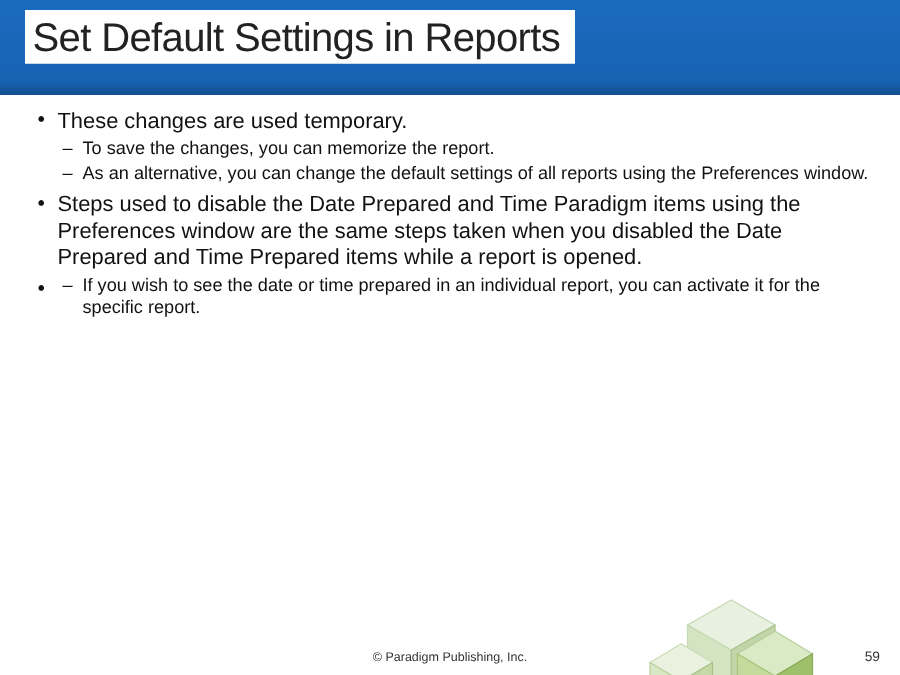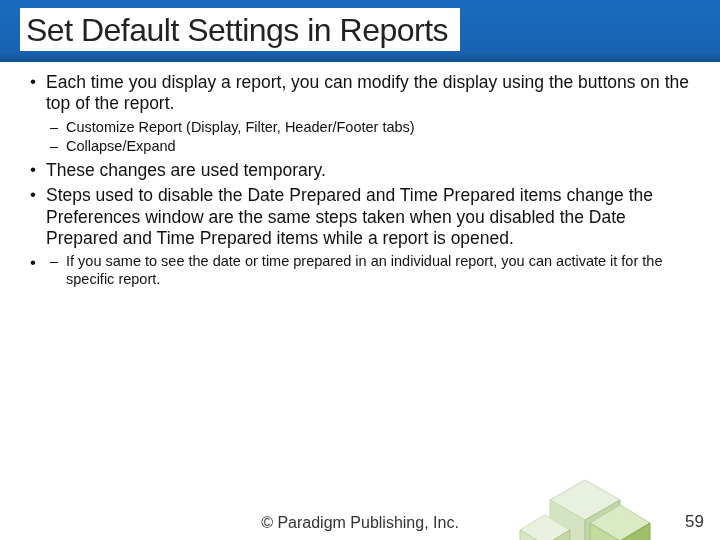--- a/index.html
+++ b/index.html
@@ -8,21 +8,21 @@
     height: 540px;
     font-family: Arial, Helvetica, sans-serif;
     background: #ffffff;
     position: relative;
     overflow: hidden;
   }
   .title-bar {
     background: #1862b1;
     background: linear-gradient(to bottom, #1a6bc0 0%, #1862b1 85%, #134f90 100%);
     padding: 8px 20px 6px 20px;
-    height: 62px;
+    height: 76px;
   }
   .title {
     background: #ffffff;
     color: #222;
     display: inline-block;
     padding: 4px 12px 2px 6px;
     font-size: 32px;
     font-weight: 400;
     letter-spacing: -0.5px;
   }
@@ -60,28 +60,28 @@
     position: absolute;
     left: 4px;
     top: 0;
   }
   .footer-copy {
     position: absolute;
     bottom: 8px;
     left: 0;
     width: 100%;
     text-align: center;
-    font-size: 16px;
+    font-size: 10px;
     color: #333;
   }
   .page-num {
     position: absolute;
     bottom: 8px;
     right: 16px;
-    font-size: 17px;
+    font-size: 11px;
     color: #333;
   }
   .deco {
     position: absolute;
     bottom: -30px;
     right: 40px;
     width: 200px;
     height: 120px;
     pointer-events: none;
   }
@@ -89,35 +89,32 @@
 </head>
 <body>
 
 <div class="title-bar">
   <span class="title">Set Default Settings in Reports</span>
 </div>
 
 <div class="content">
   <ul class="lvl1">
     <li>
-      <span>Each time you display a report, you can modify the display using the buttons on the top of the report.</span>
+      <span>These changes are used temporary.</span>
       <ul class="lvl2">
-        <li>Customize Report (Display, Filter, Header/Footer tabs)</li>
-        <li>Collapse/Expand</li>
+        <li>To save the changes, you can memorize the report.</li>
+        <li>As an alternative, you can change the default settings of all reports using the Preferences window.</li>
       </ul>
     </li>
     <li>
-      <span>These changes are used temporary.</span>
-    </li>
-    <li>
-      <span>Steps used to disable the Date Prepared and Time Prepared items change the Preferences window are the same steps taken when you disabled the Date Prepared and Time Prepared items while a report is opened.</span>
+      <span>Steps used to disable the Date Prepared and Time Paradigm items using the Preferences window are the same steps taken when you disabled the Date Prepared and Time Prepared items while a report is opened.</span>
     </li>
     <li>
       <ul class="lvl2">
-        <li>If you same to see the date or time prepared in an individual report, you can activate it for the specific report.</li>
+        <li>If you wish to see the date or time prepared in an individual report, you can activate it for the specific report.</li>
       </ul>
     </li>
   </ul>
 </div>
 
 <svg class="deco" viewBox="0 0 200 120">
   <g transform="translate(70,30)">
     <polygon points="0,20 35,0 70,20 35,40" fill="#e8f0e0" stroke="#c5d9b5" stroke-width="1"></polygon>
     <polygon points="0,20 0,55 35,75 35,40" fill="#d4e4c2" stroke="#c5d9b5" stroke-width="1"></polygon>
     <polygon points="70,20 70,55 35,75 35,40" fill="#c0d6a8" stroke="#aac48e" stroke-width="1"></polygon>

